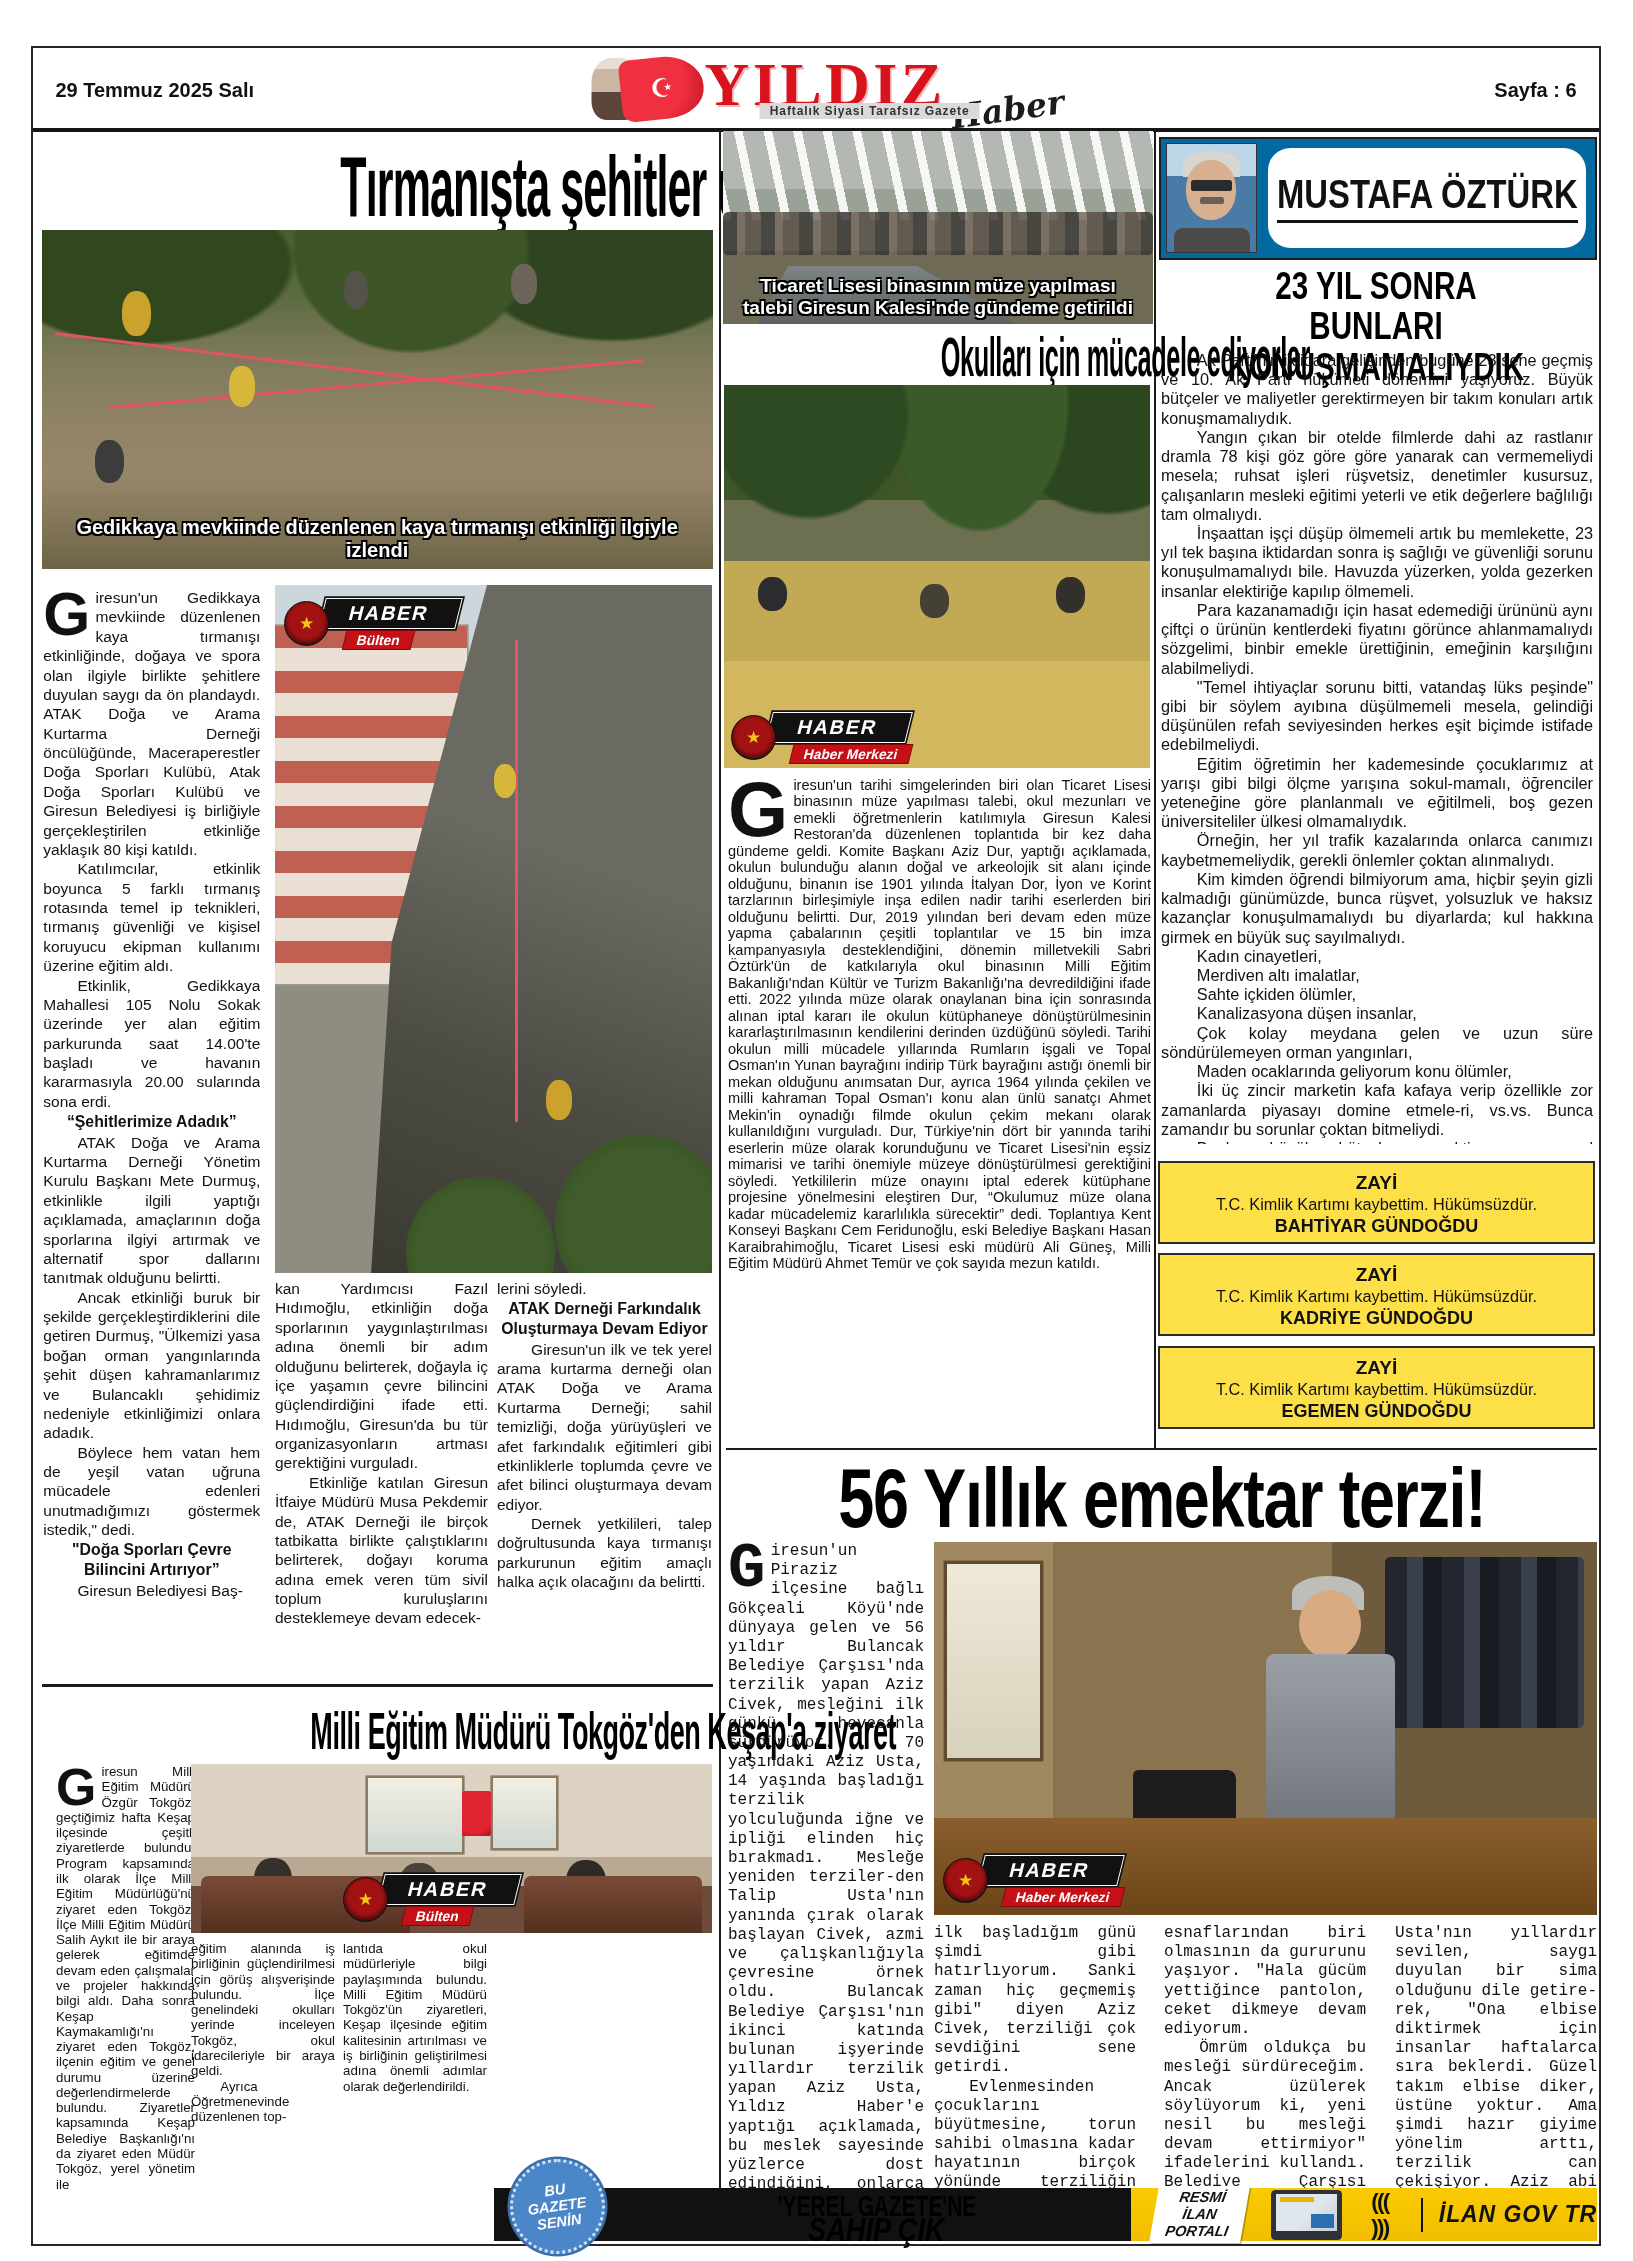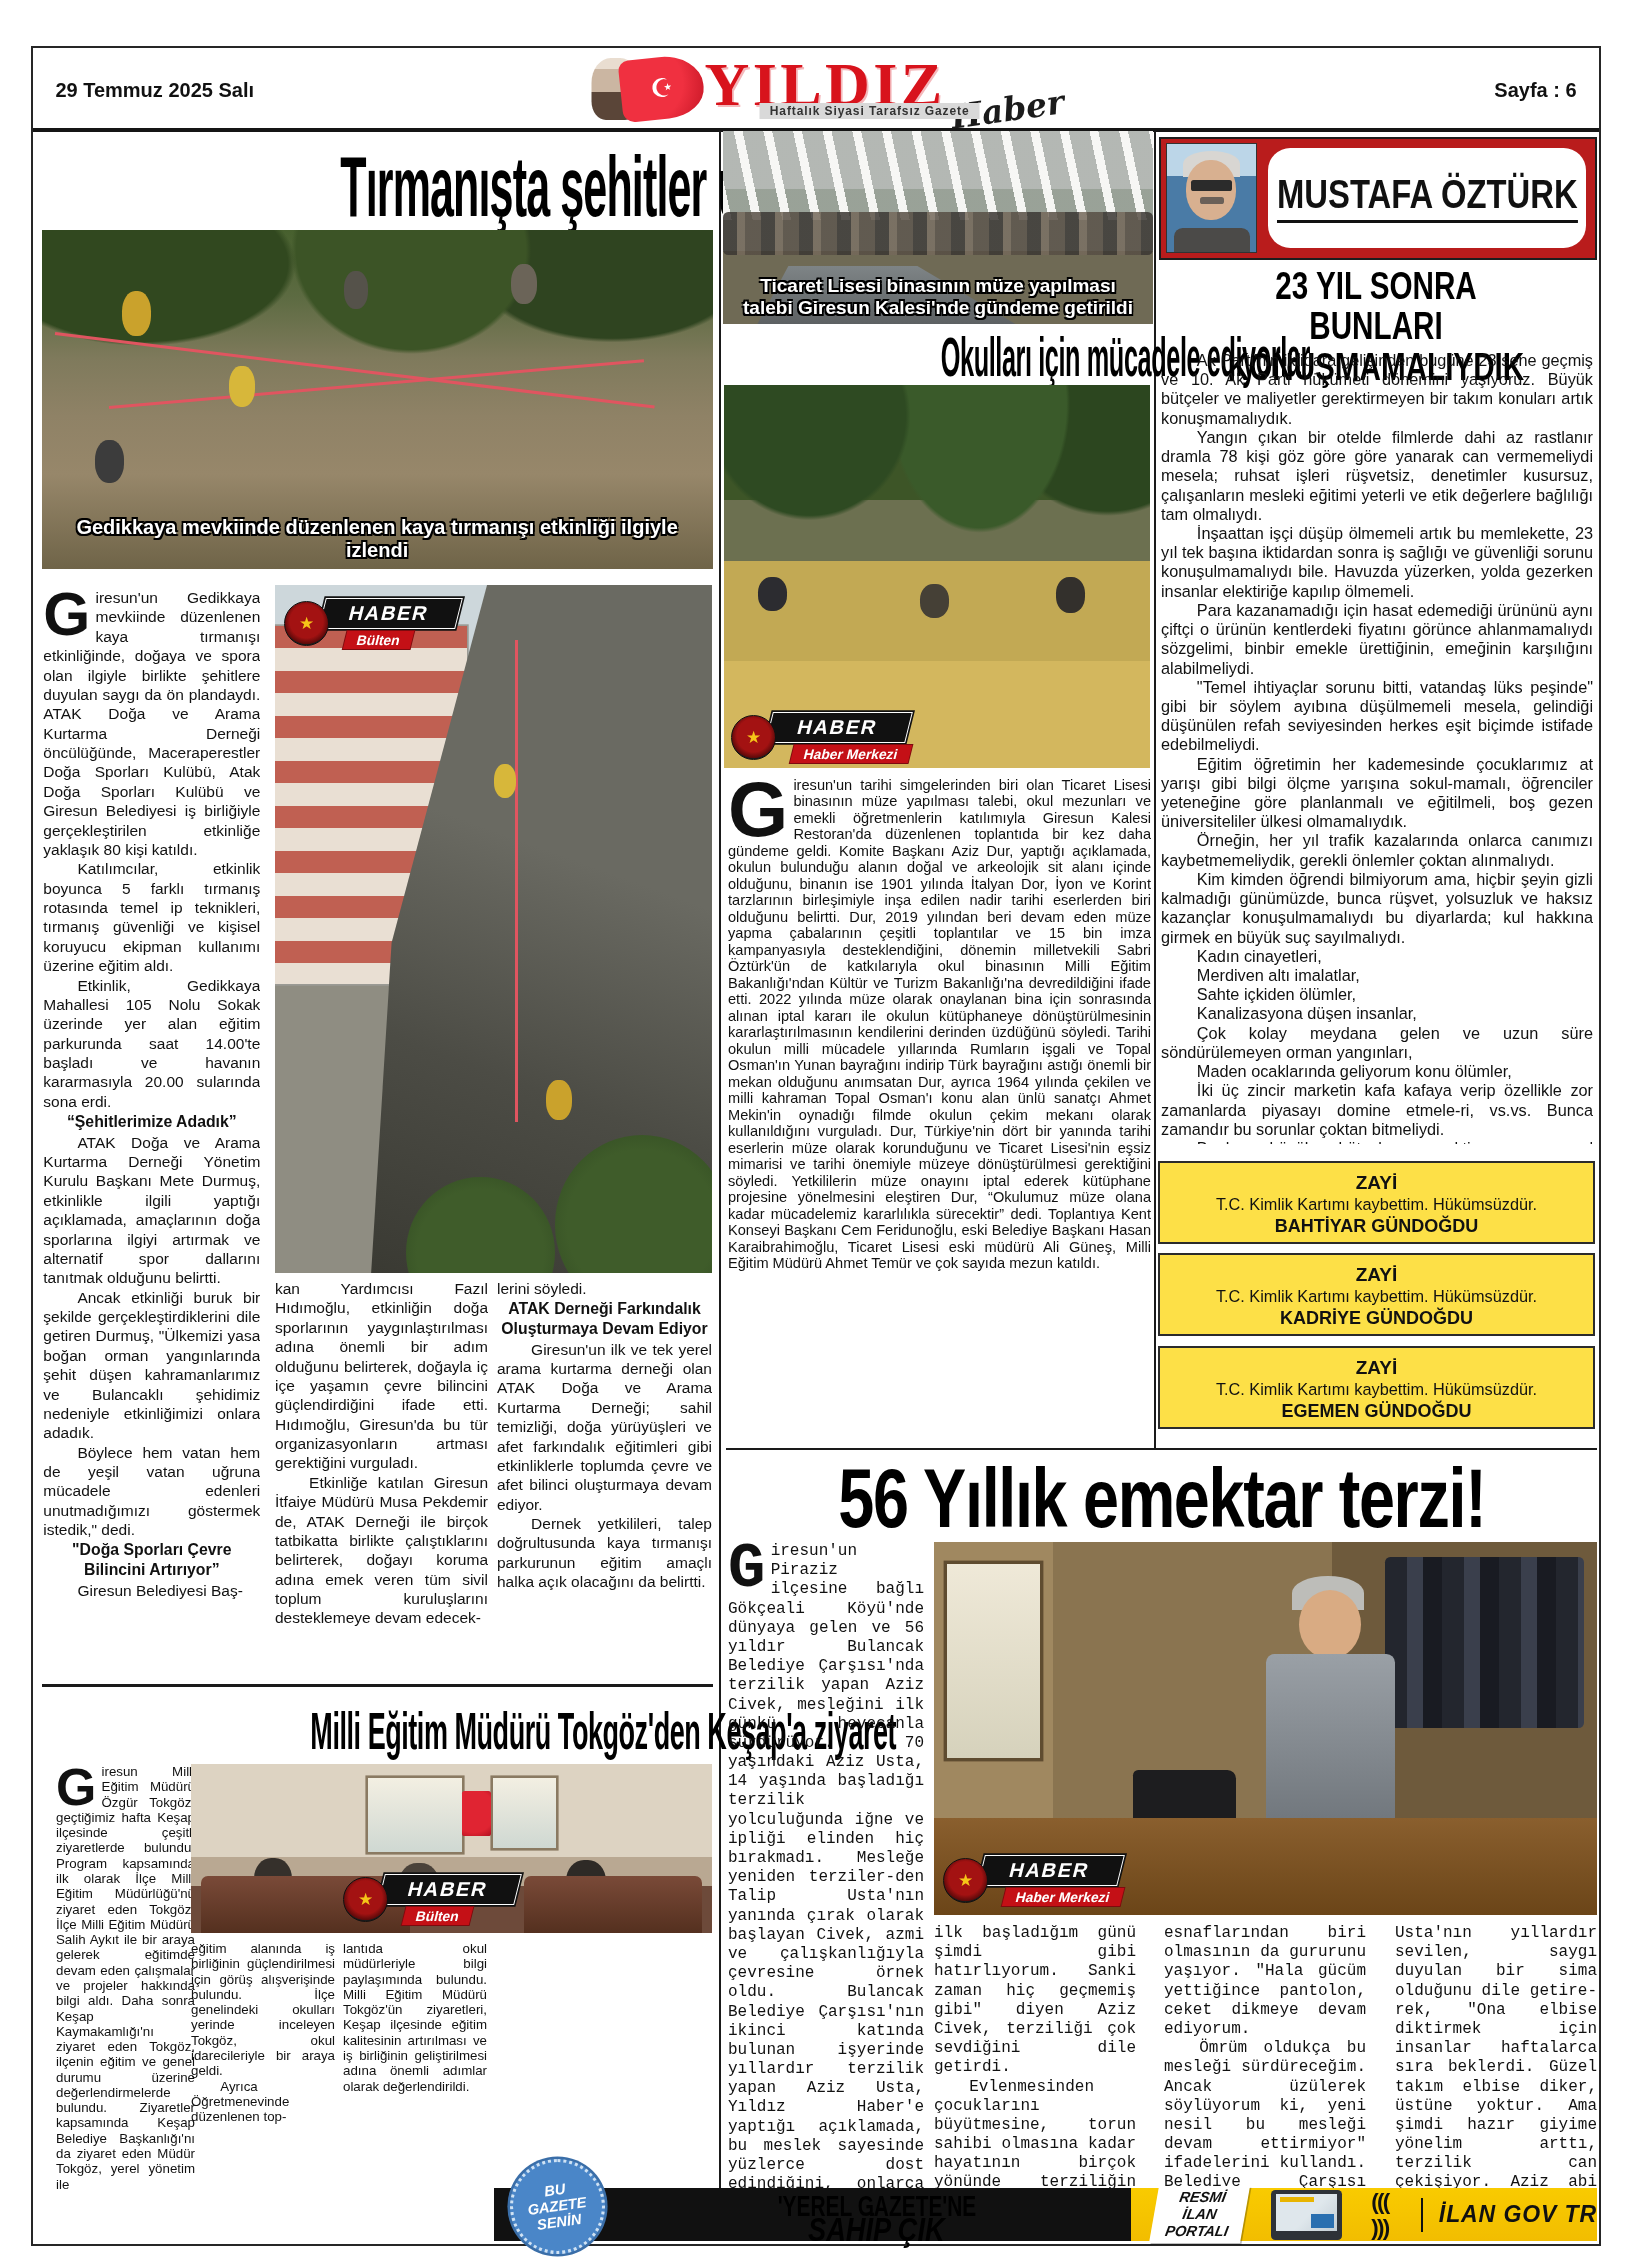--- a/index.html
+++ b/index.html
@@ -103,21 +103,21 @@
   .article-col p.drop{text-indent:0;}
   .article-col p.drop::first-letter{float:left;font-size:3.9em;line-height:.82em;padding:1.7px 5.2px 0 0;font-weight:bold;}
   .climb-col{font-size:15.5px;line-height:1.25;}
   .body-mid{font-size:14.6px;line-height:1.13;}
   .body-mid p.drop::first-letter{font-size:5.3em;line-height:.8em;}
   .col-oz{font-size:16.3px;line-height:1.18;}
   .col-oz p{text-indent:2em;}
   .tailor-col{font-size:16px;line-height:1.2;font-family:Liberation Mono, monospace;}
   .kesap-col{font-size:13.3px;line-height:1.15;}
   
-  .oz-box{position:absolute;background:#b91c1c;border:2.6px solid #1d1d1d;}
+  .oz-box{position:absolute;background:#0369a1;border:2.6px solid #1d1d1d;}
   .oz-photo{position:absolute;left:5.2px;top:4.3px;width:89px;height:108px;border:1.7px solid #333;overflow:hidden;}
   .oz-pill{position:absolute;left:107px;top:8.6px;right:8.6px;height:100px;background:#fff;border-radius:22.4px;
      display:flex;align-items:center;justify-content:center;}
   .oz-name{font-weight:bold;font-size:40px;display:inline-block;transform:scaleX(.82);letter-spacing:0;
      border-bottom:3.4px solid #111;padding-bottom:3.4px;white-space:nowrap;}
   .oz-title{position:absolute;text-align:center;font-weight:bold;}
   .oz-title .cond{font-size:38px;transform:scaleX(.78);display:block;line-height:1.06;}
   
   .zayi{position:absolute;border:2.6px solid #2b2b2b;background:#fde047;text-align:center;padding-top:8.6px;box-sizing:border-box;}
   .zayi .z-t{font-weight:bold;font-size:19px;}
@@ -369,21 +369,21 @@
   </div>
   <div class="badge" style="left:910px;top:1807px;">
     <div class="badge-logo">★</div>
     <div class="badge-bars">
       <div class="badge-top">HABER</div>
       <div class="badge-bottom">Haber Merkezi</div>
     </div>
   </div>
 
   <div class="article-col tailor-col" style="left:901px;top:1876px;width:202px;height:272px;">
-      <p class="cont">ilk başladığım günü şimdi gibi hatırlıyorum. Sanki zaman hiç geçmemiş gibi" diyen Aziz Civek, terziliği çok sevdiğini dile getirdi.</p>
+      <p class="cont">ilk başladığım günü şimdi gibi hatırlıyorum. Sanki zaman hiç geçmemiş gibi" diyen Aziz Civek, terziliği çok sevdiğini sene getirdi.</p>
       <p class="ind">Evlenmesinden çocuklarını büyütmesine, torun sahibi olmasına kadar hayatının birçok yönünde terziliğin önemli bir rol oynadığını söyleyen Civek, Belediye Çarşısı'nın en kıdemli</p>
     </div>
   <div class="article-col tailor-col" style="left:1131px;top:1876px;width:202px;height:272px;">
       <p class="cont">esnaflarından biri olmasının da gururunu yaşıyor. "Hala gücüm yettiğince pantolon, ceket dikmeye devam ediyorum.</p>
       <p class="ind">Ömrüm oldukça bu mesleği sürdüreceğim. Ancak üzülerek söylüyorum ki, yeni nesil bu mesleği devam ettirmiyor" ifadelerini kullandı. Belediye Çarşısı esnafları ise Aziz</p>
     </div>
   <div class="article-col tailor-col" style="left:1362px;top:1876px;width:202px;height:272px;">
       <p class="cont">Usta'nın yıllardır sevilen, saygı duyulan bir sima olduğunu dile getire-rek, "Ona elbise diktirmek için insanlar haftalarca sıra beklerdi. Güzel takım elbise diker, üstüne yoktur. Ama şimdi hazır giyime yönelim arttı, terzilik can çekişiyor. Aziz abi gibi ustalar ise bu mesleğin onuru-dur" şeklinde konuştular.</p>
     </div>
 

